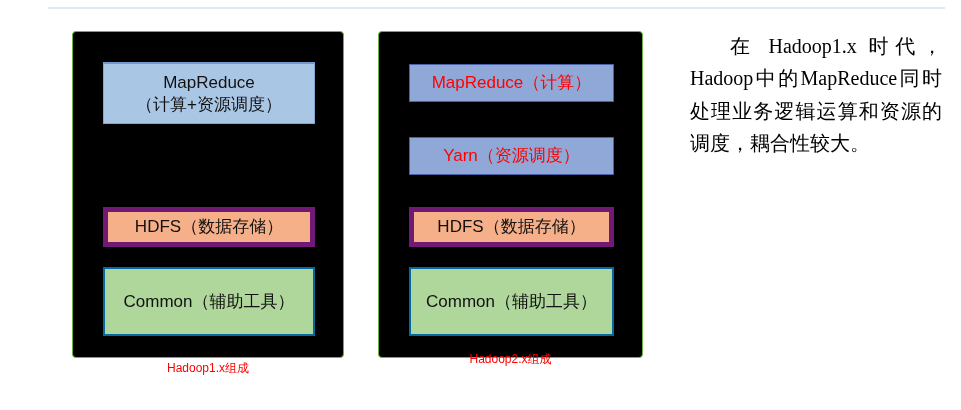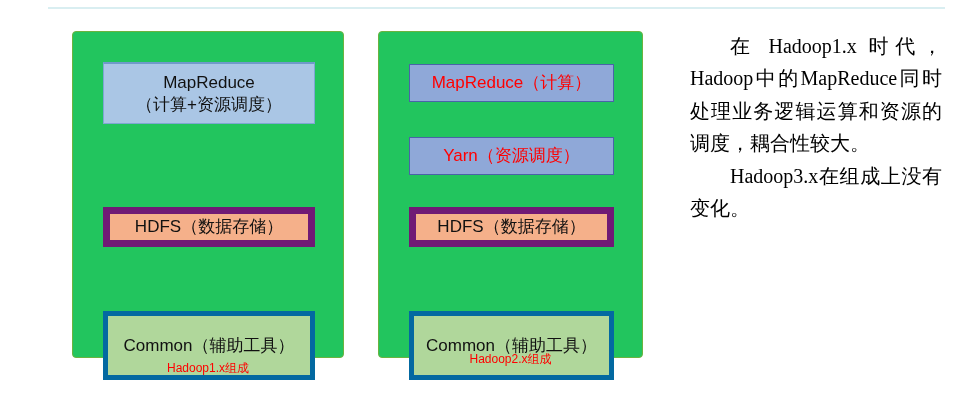--- a/index.html
+++ b/index.html
@@ -14,39 +14,39 @@
     position:absolute;left:48px;top:7px;width:897px;height:2px;
     background:#d9eef1;
   }
 
   
   .stack{
     position:absolute;
     border:1.6px solid #6cb33f;
     border-radius:4px;
     box-sizing:border-box;
-    background:#22c55e;
+    background:#000000;
   }
   #stack1{left:72px;top:31px;width:272px;height:327px;}
   #stack2{left:378px;top:31px;width:265px;height:327px;}
 
   .blk{
     position:absolute;
     box-sizing:border-box;
     display:flex;align-items:center;justify-content:center;
     text-align:center;
     line-height:1.28;
     color:#111111;
     font-size:17px;
     white-space:pre-line;
   }
   .blk-blue1{background:#aac6e5;border:1px solid #7ea7d2;border-top:2px solid #6f9ac9;}
   .blk-blue2{background:#8fa8d8;border:1px solid #4a63a8;color:#ff0000;}
-  .blk-orange{background:#f5b08a;border:7px solid #701a75;}
-  .blk-green{background:#b0d79b;border:5px solid #0369a1;margin-top:44px;}
+  .blk-orange{background:#f5b08a;border:5px solid #701a75;}
+  .blk-green{background:#b0d79b;border:2px solid #0369a1;}
 
   
   #c1-mapreduce{left:30px;top:30px;width:212px;height:62px;}
   #c1-hdfs{left:30px;top:175px;width:212px;height:40px;}
   #c1-common{left:30px;top:235px;width:212px;height:69px;}
 
   
   #c2-mapreduce{left:30px;top:32px;width:205px;height:38px;}
   #c2-yarn{left:30px;top:105px;width:205px;height:38px;}
   #c2-hdfs{left:30px;top:175px;width:205px;height:40px;}
@@ -91,16 +91,15 @@
   <div class="stack" id="stack2">
     <div class="blk blk-blue2" id="c2-mapreduce">MapReduce（计算）</div>
     <div class="blk blk-blue2" id="c2-yarn">Yarn（资源调度）</div>
     <div class="blk blk-orange" id="c2-hdfs">HDFS（数据存储）</div>
     <div class="blk blk-green" id="c2-common">Common（辅助工具）</div>
   </div>
   <div class="caption" id="cap2">Hadoop2.x组成</div>
 
   <div id="notes">
     <p>在 Hadoop1.x 时代，Hadoop中的MapReduce同时处理业务逻辑运算和资源的调度，耦合性较大。</p>
-    <p>Hadoop3.x在组成上没有变化。</p>
   </div>
 
 </div>
 
 </body></html>

